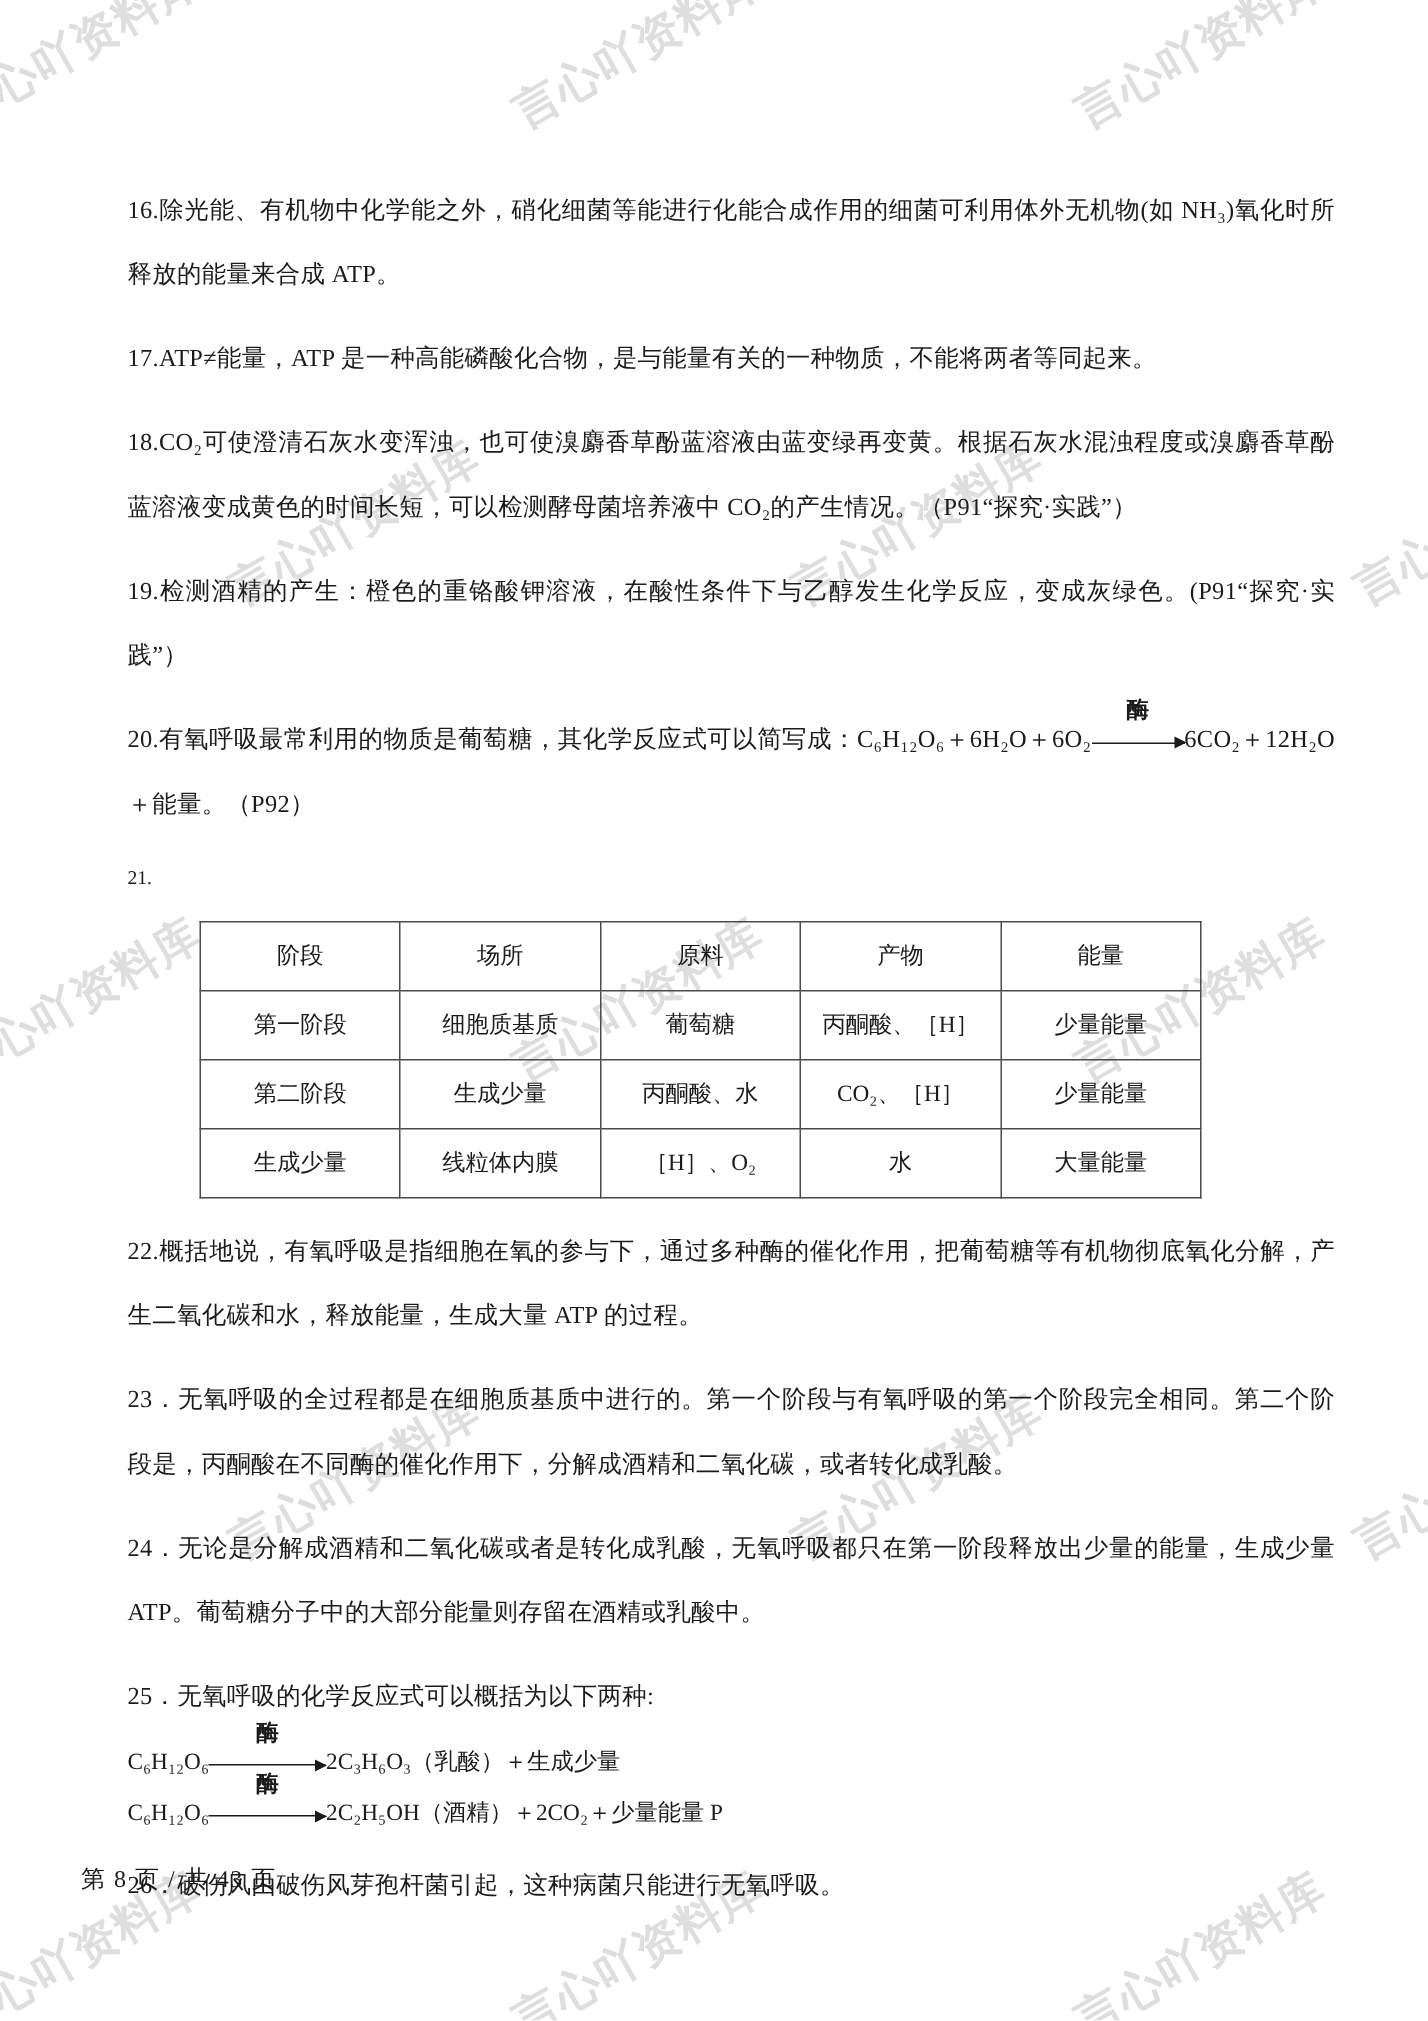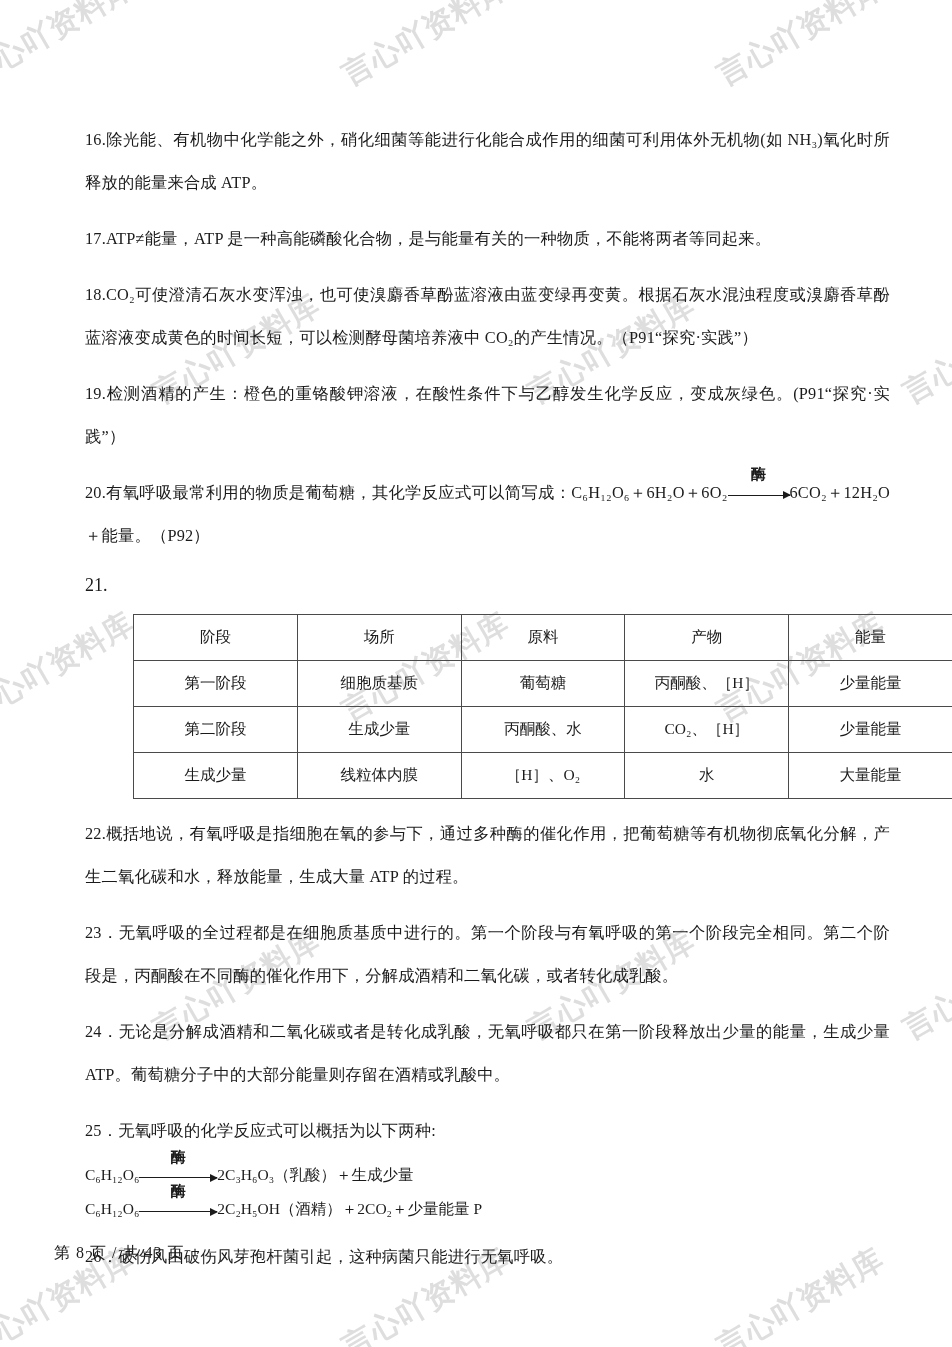--- a/index.html
+++ b/index.html
@@ -53,31 +53,31 @@
     font-size: 16.3px;
     line-height: 43px;
     text-align: justify;
     text-justify: inter-ideograph;
     letter-spacing: 0.2px;
   }
   .block-gap { height: 13px; }
   .block-gap-sm { height: 9px; }
   
   .item21 {
-    font-size: 18px;
+    font-size: 13px;
     line-height: 30px;
     margin: 0;
   }
   
   .tbl-wrap {
     margin: 14px 0 0 48px;
   }
   table.respiration {
     border-collapse: collapse;
-    width: 820px;
+    width: 668px;
     table-layout: fixed;
     border-radius: 19px;
   }
   table.respiration td {
     border: 1px solid #4a4a4a;
     height: 45px;
     text-align: center;
     vertical-align: middle;
     font-size: 15.5px;
     font-family: "Liberation Serif", "DejaVu Serif", serif;

